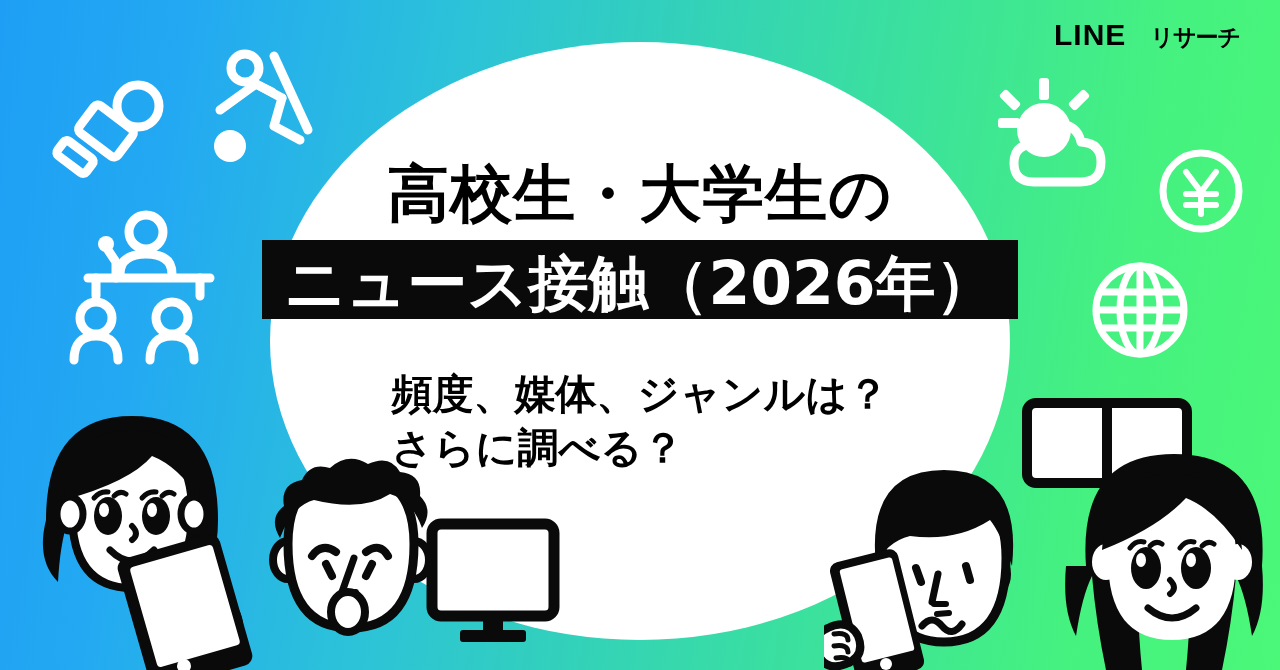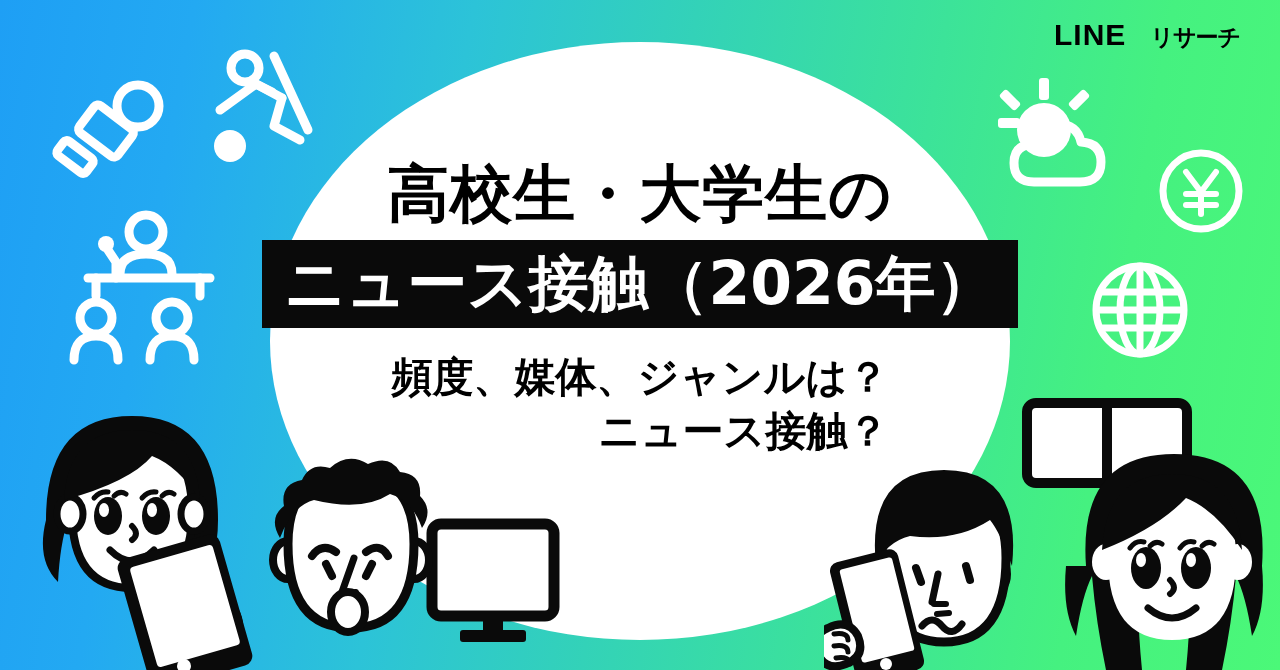--- a/index.html
+++ b/index.html
@@ -92,36 +92,36 @@
     font-weight: 700;
     color: #000000;
     letter-spacing: 1px;
     line-height: 1.1;
     white-space: nowrap;
   }
 
   .line2-wrap {
     margin-top: 12px;
     background: #0a0a0a;
-    padding: 13px 22px 15px 22px;
+    padding: 13px 22px 6px 22px;
     white-space: nowrap;
   }
   .line2 {
     font-family: "DejaVu Sans", "Liberation Sans", sans-serif;
     font-size: 60px;
     font-weight: 700;
     color: #ffffff;
     letter-spacing: 0px;
     line-height: 1;
     display: inline-block;
   }
 
   .sub {
-    margin-top: 22px;
-    text-align: right;
+    margin-top: 48px;
+    text-align: left;
     font-family: "DejaVu Sans", "Liberation Sans", sans-serif;
     font-size: 41px;
     font-weight: 700;
     color: #000000;
     line-height: 1.32;
     letter-spacing: 0px;
     white-space: nowrap;
   }
 
   
@@ -235,21 +235,21 @@
 
   <div class="title-block">
     <div class="line1">高校生・大学生の</div>
 
     <div class="line2-wrap">
       <span class="line2">ニュース接触</span><span class="line2 year">（2026年）</span>
     </div>
 
     <div class="sub">
       <div>頻度、媒体、ジャンルは？</div>
-      <div>ニュース接触？</div>
+      <div>さらに調べる？</div>
     </div>
   </div>
 
   <div class="char" style="left:34px; top:404px;">
     <svg width="230" height="266" viewBox="0 0 230 266">
 
       <path d="M12 116 q0 -104 86 -104 q86 0 86 104 q0 46 -22 66 q-6 -40 -14 -62 q-26 14 -56 14 q-36 0 -58 -18 q-8 24 -10 62 q-22 -22 -12 -62 z" fill="#0a0a0a"></path>
 
       <path d="M38 108 q0 -74 60 -74 q60 0 60 74 q0 76 -60 76 q-60 0 -60 -76 z" fill="#ffffff" stroke="#0a0a0a" stroke-width="8"></path>
 

